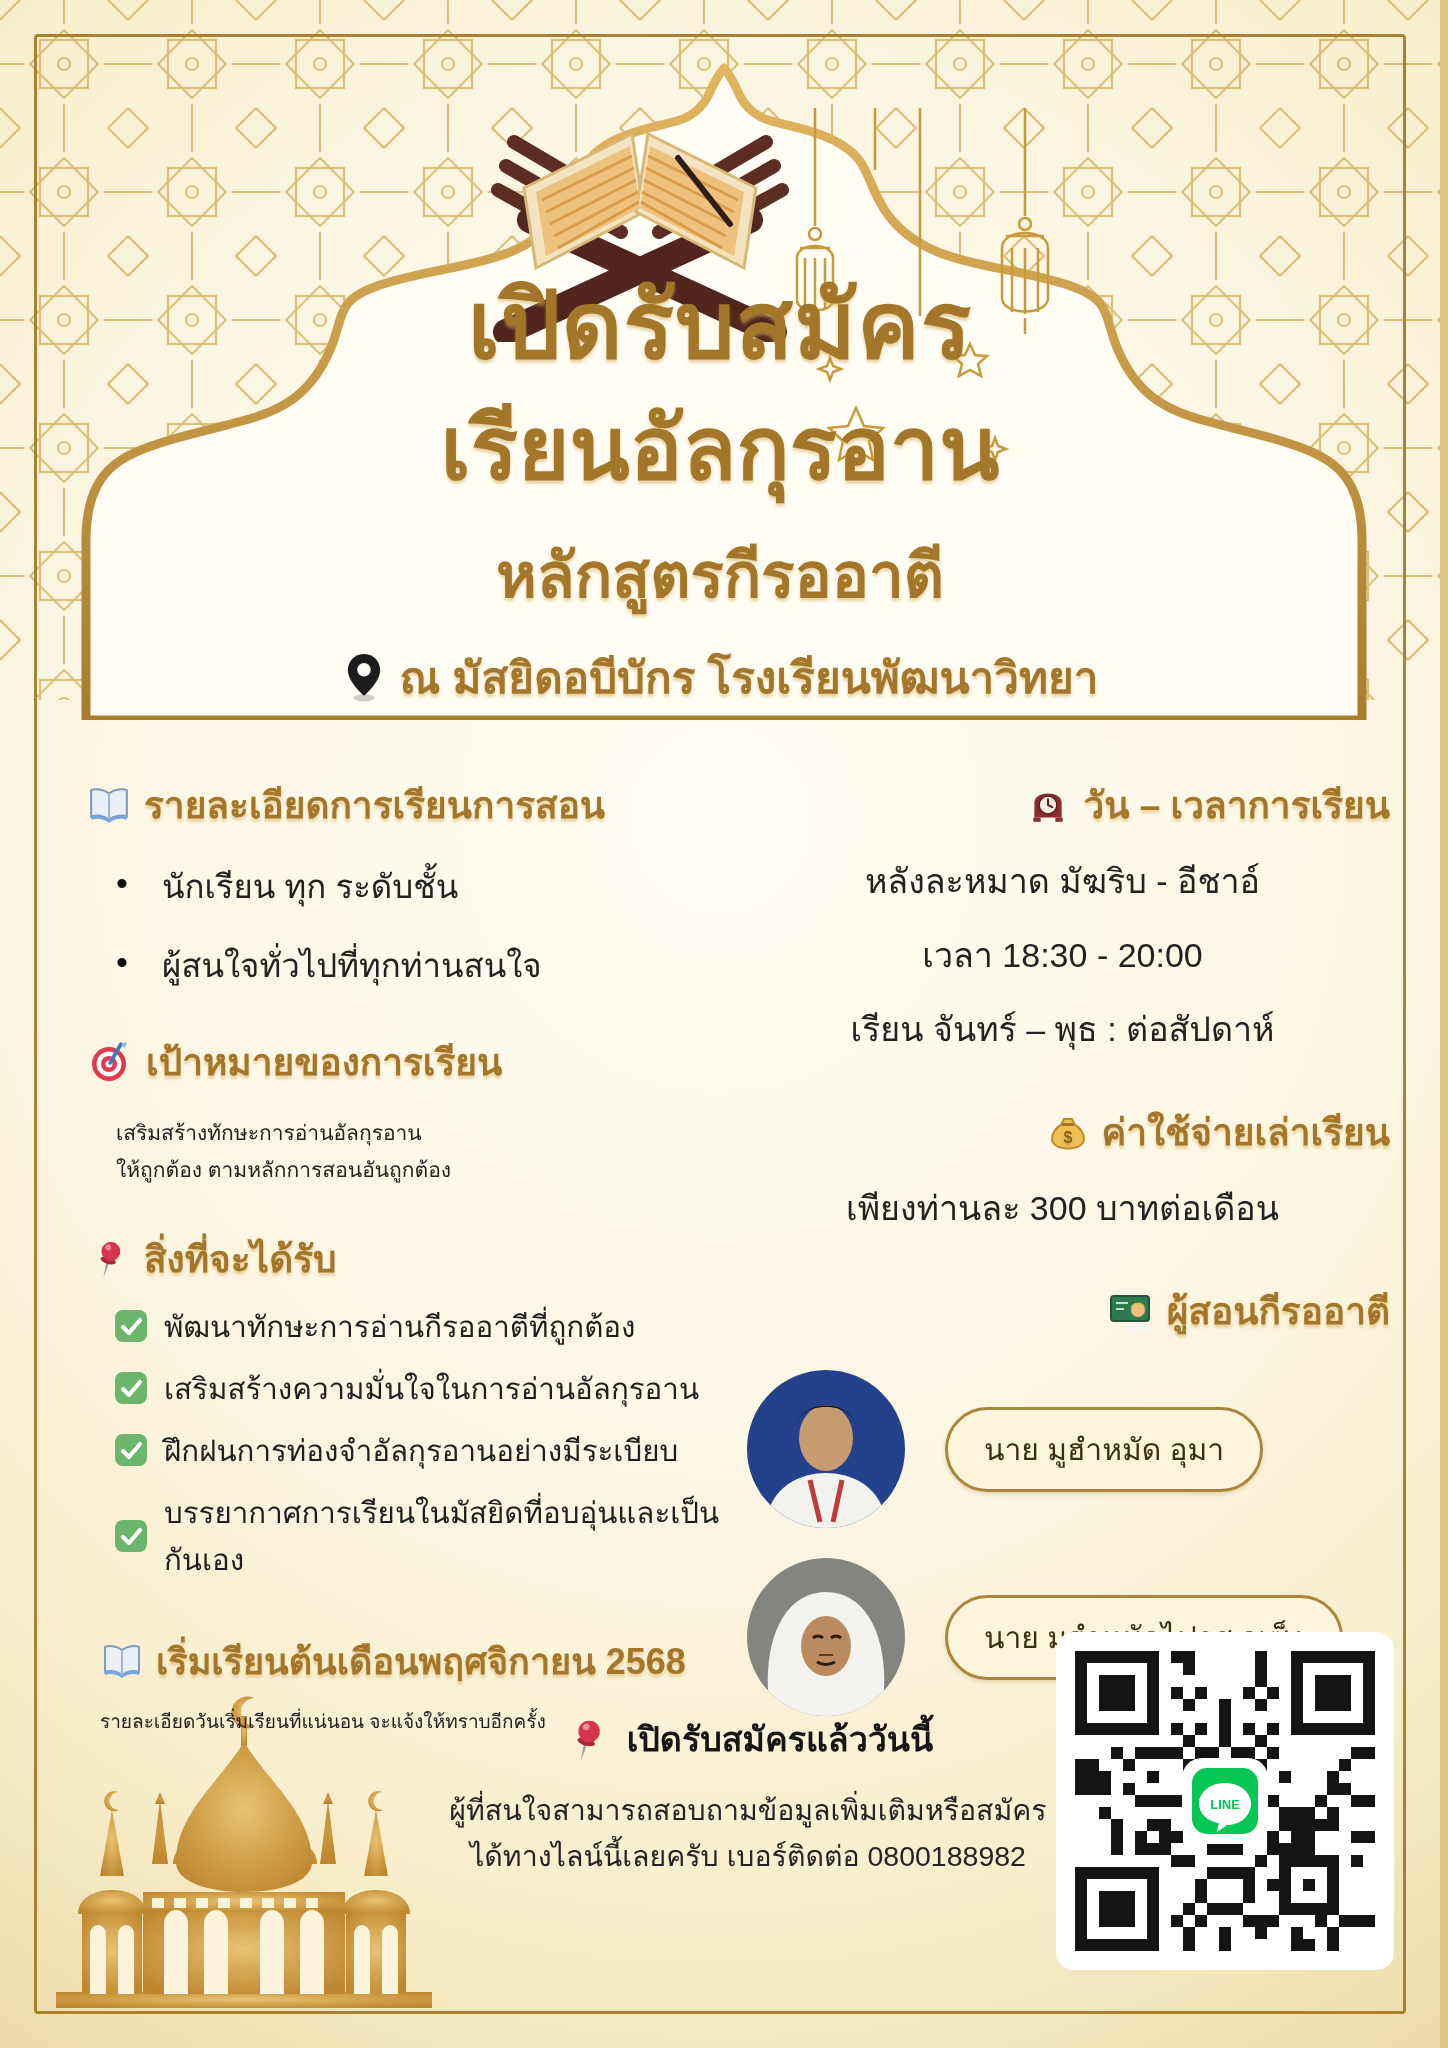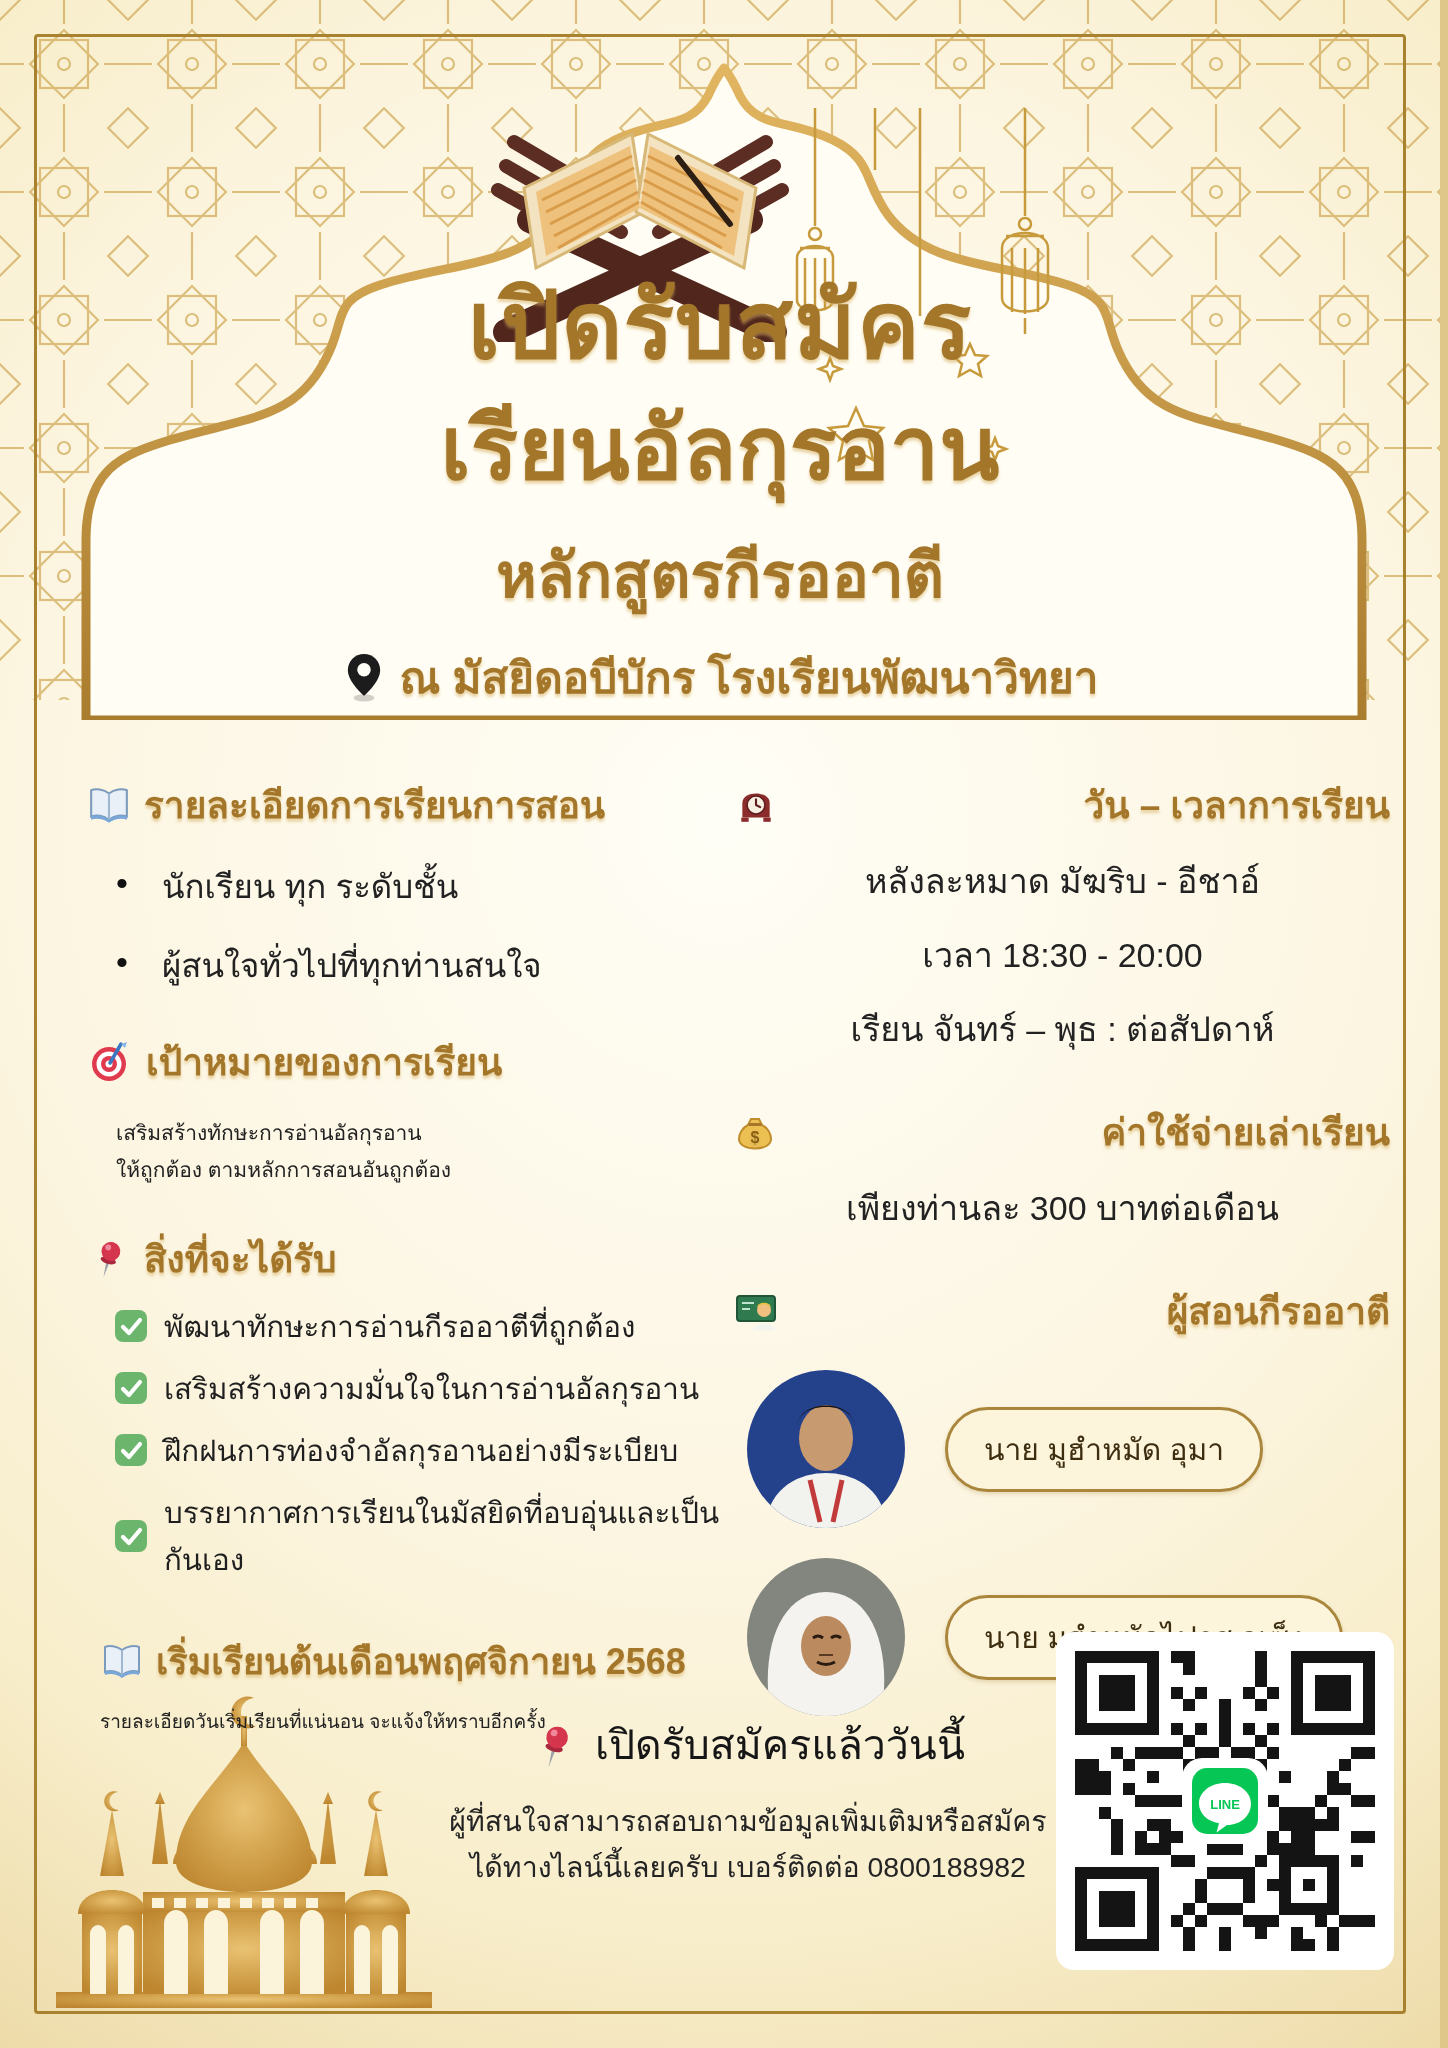--- a/index.html
+++ b/index.html
@@ -15,31 +15,31 @@
   .title{position:absolute;left:0;right:0;text-align:center;z-index:5;line-height:1.15;}
   .t1{top:272px;font-size:94px;letter-spacing:1px;}
   .t2{top:398px;font-size:88px;}
   .t3{top:540px;font-size:62px;}
   .loc{position:absolute;top:642px;left:0;right:0;display:flex;justify-content:center;align-items:center;gap:12px;z-index:5;}
   .loc-text{font-size:44px;}
   .col{position:absolute;z-index:5;}
   .col-left{top:775px;left:88px;width:635px;}
   .col-right{top:775px;left:735px;width:655px;text-align:center;}
   .sec-h{display:flex;align-items:center;gap:14px;font-size:37px;margin-top:0;}
-  .sec-h.centered{justify-content:space-between;}
+  .sec-h.centered{justify-content:flex-end;}
   .bullet-row{display:flex;align-items:flex-start;gap:34px;margin:26px 0 0 28px;font-size:33px;color:#222;}
   .bullet-row .dot::before{content:"•";font-size:34px;line-height:1.4;color:#111;}
   .para{margin:24px 0 0 28px;font-size:21px;color:#222;line-height:1.75;}
   .check-row{display:flex;align-items:center;gap:16px;margin:15px 0 0 26px;font-size:29.5px;color:#1f1f1f;}
   .note{margin:16px 0 16px 12px;font-size:19px;color:#222;}
   .rline{margin-top:20px;font-size:34px;color:#222;}
   .teacher-row{display:flex;align-items:center;gap:40px;margin:30px 0 0 12px;text-align:left;}
   .name-pill{border:3px solid #a9863c;background:#fdf4dc;border-radius:46px;padding:16px 36px;font-size:30px;color:#3d2e10;box-shadow:0 2px 4px rgba(160,120,40,.25);white-space:nowrap;} .mt40{margin-top:40px;} .mt46{margin-top:46px;} .mt50{margin-top:50px;}
   .cta{position:absolute;top:1712px;left:408px;width:680px;text-align:center;z-index:5;}
-  .cta-h{display:flex;justify-content:center;align-items:center;gap:16px;font-size:41px;font-weight:normal;color:#161616;}
+  .cta-h{display:flex;justify-content:center;align-items:center;gap:16px;font-size:34px;font-weight:bold;color:#161616;}
   .cta-sub{margin-top:22px;font-size:28.5px;color:#242424;line-height:1.6;}
   .qr-wrap{position:absolute;top:1632px;left:1056px;z-index:5;}
   .mosque{position:absolute;top:1624px;left:48px;z-index:4;}
   .icon{flex:0 0 auto;display:inline-block;}
 </style>
 </head>
 <body>
 
 <div class="poster">
 

